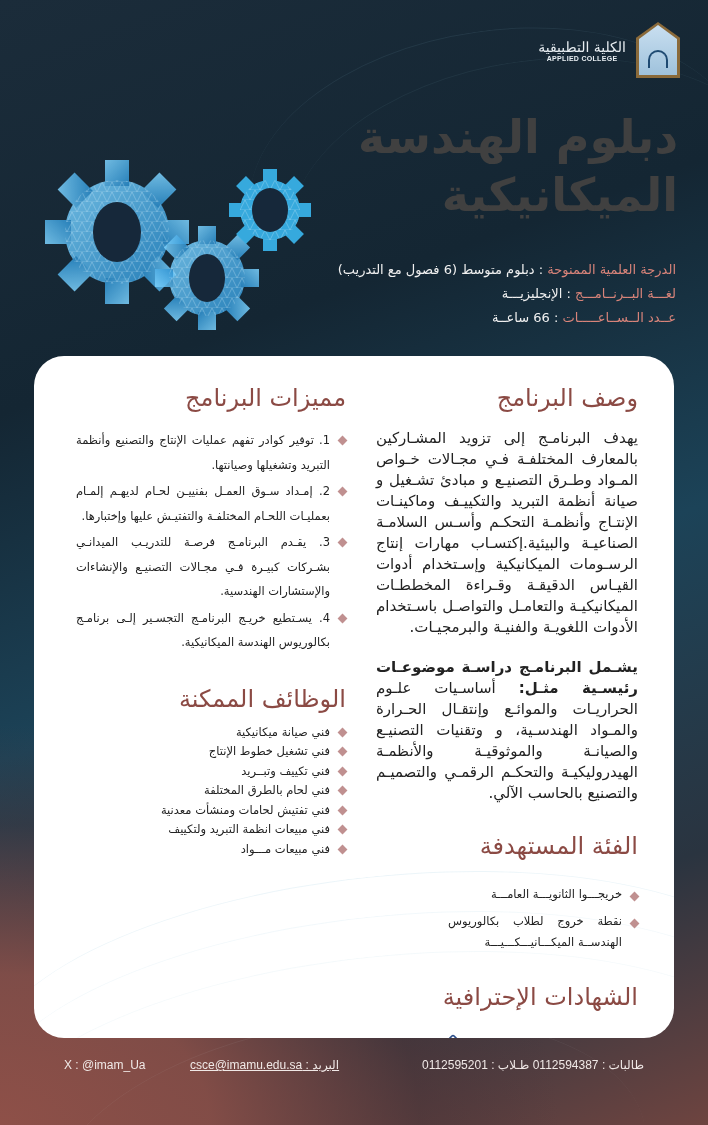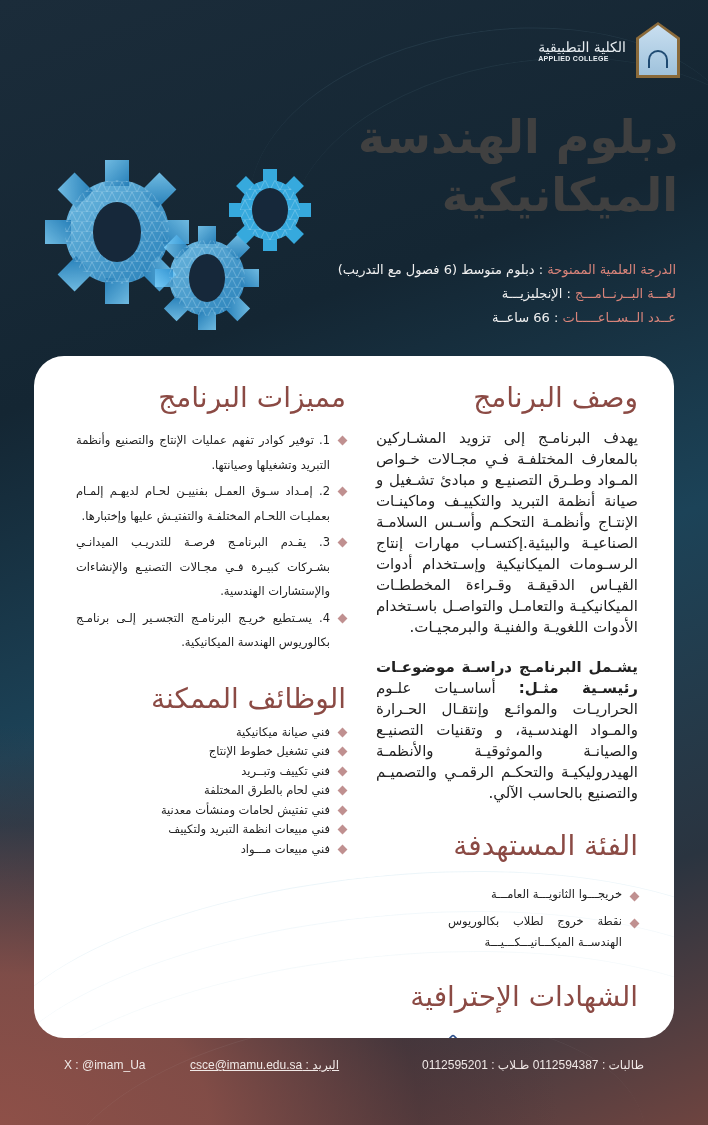--- a/index.html
+++ b/index.html
@@ -27,21 +27,21 @@
   }
   .logo-badge-inner {
     position: absolute; left: 3px; top: 3px; right: 3px; bottom: 3px;
     background: linear-gradient(#c9dff0, #9fc2dc);
     clip-path: polygon(50% 0, 100% 28%, 100% 100%, 0 100%, 0 28%);
   }
   .logo-badge-mosque {
     position: absolute; left: 12px; bottom: 10px; width: 20px; height: 18px;
     border: 2px solid #1e4a72; border-bottom: none; border-radius: 10px 10px 0 0;
   }
-  .logo-text { text-align: left; color: #e8eef2; }
+  .logo-text { text-align: center; color: #e8eef2; }
   .logo-ar { font-size: 14px; font-family: "DejaVu Serif", serif; line-height: 16px; }
   .logo-en { font-size: 7px; font-weight: bold; letter-spacing: 0.3px; font-family: "Liberation Sans", sans-serif; }
 
   
   .title {
     position: absolute; right: 30px; top: 108px; width: 400px;
     direction: rtl; text-align: right;
     color: #404040; font-weight: bold; font-size: 46px; line-height: 58px;
     font-family: "DejaVu Sans", sans-serif;
   }
@@ -63,21 +63,21 @@
     position: absolute; left: -50px; top: 520px; width: 800px; height: 300px;
     border-top: 1px solid rgba(150,200,220,0.18); border-radius: 50%; transform: rotate(-6deg);
   }
   .card-swoosh.c2 { top: 560px; border-top-color: rgba(150,200,220,0.12); }
   .card-swoosh.c3 { top: 600px; border-top-color: rgba(150,200,220,0.10); }
 
   .col { position: absolute; direction: rtl; text-align: right; }
   .col-right { right: 36px; top: 20px; width: 262px; }
   .col-left { right: 328px; top: 20px; width: 270px; }
 
-  .sec-title { color: #8b4a44; font-size: 28px; line-height: 44px; font-weight: normal; margin-bottom: 8px; }
+  .sec-title { color: #8b4a44; font-size: 24px; line-height: 44px; font-weight: normal; margin-bottom: 8px; }
   .para { font-size: 15px; line-height: 21px; color: #222; text-align: justify; text-align-last: right; }
   .para b { font-weight: bold; }
 
   .blist { list-style: none; }
   .blist li { position: relative; padding-right: 16px; font-size: 11.5px; line-height: 24px; color: #222; text-align: justify; }
   .bullet {
     position: absolute; right: 0; top: 9px; width: 7px; height: 7px;
     background: #c09090; transform: rotate(45deg);
   }
   .features li { line-height: 24.5px; margin-bottom: 2px; }

